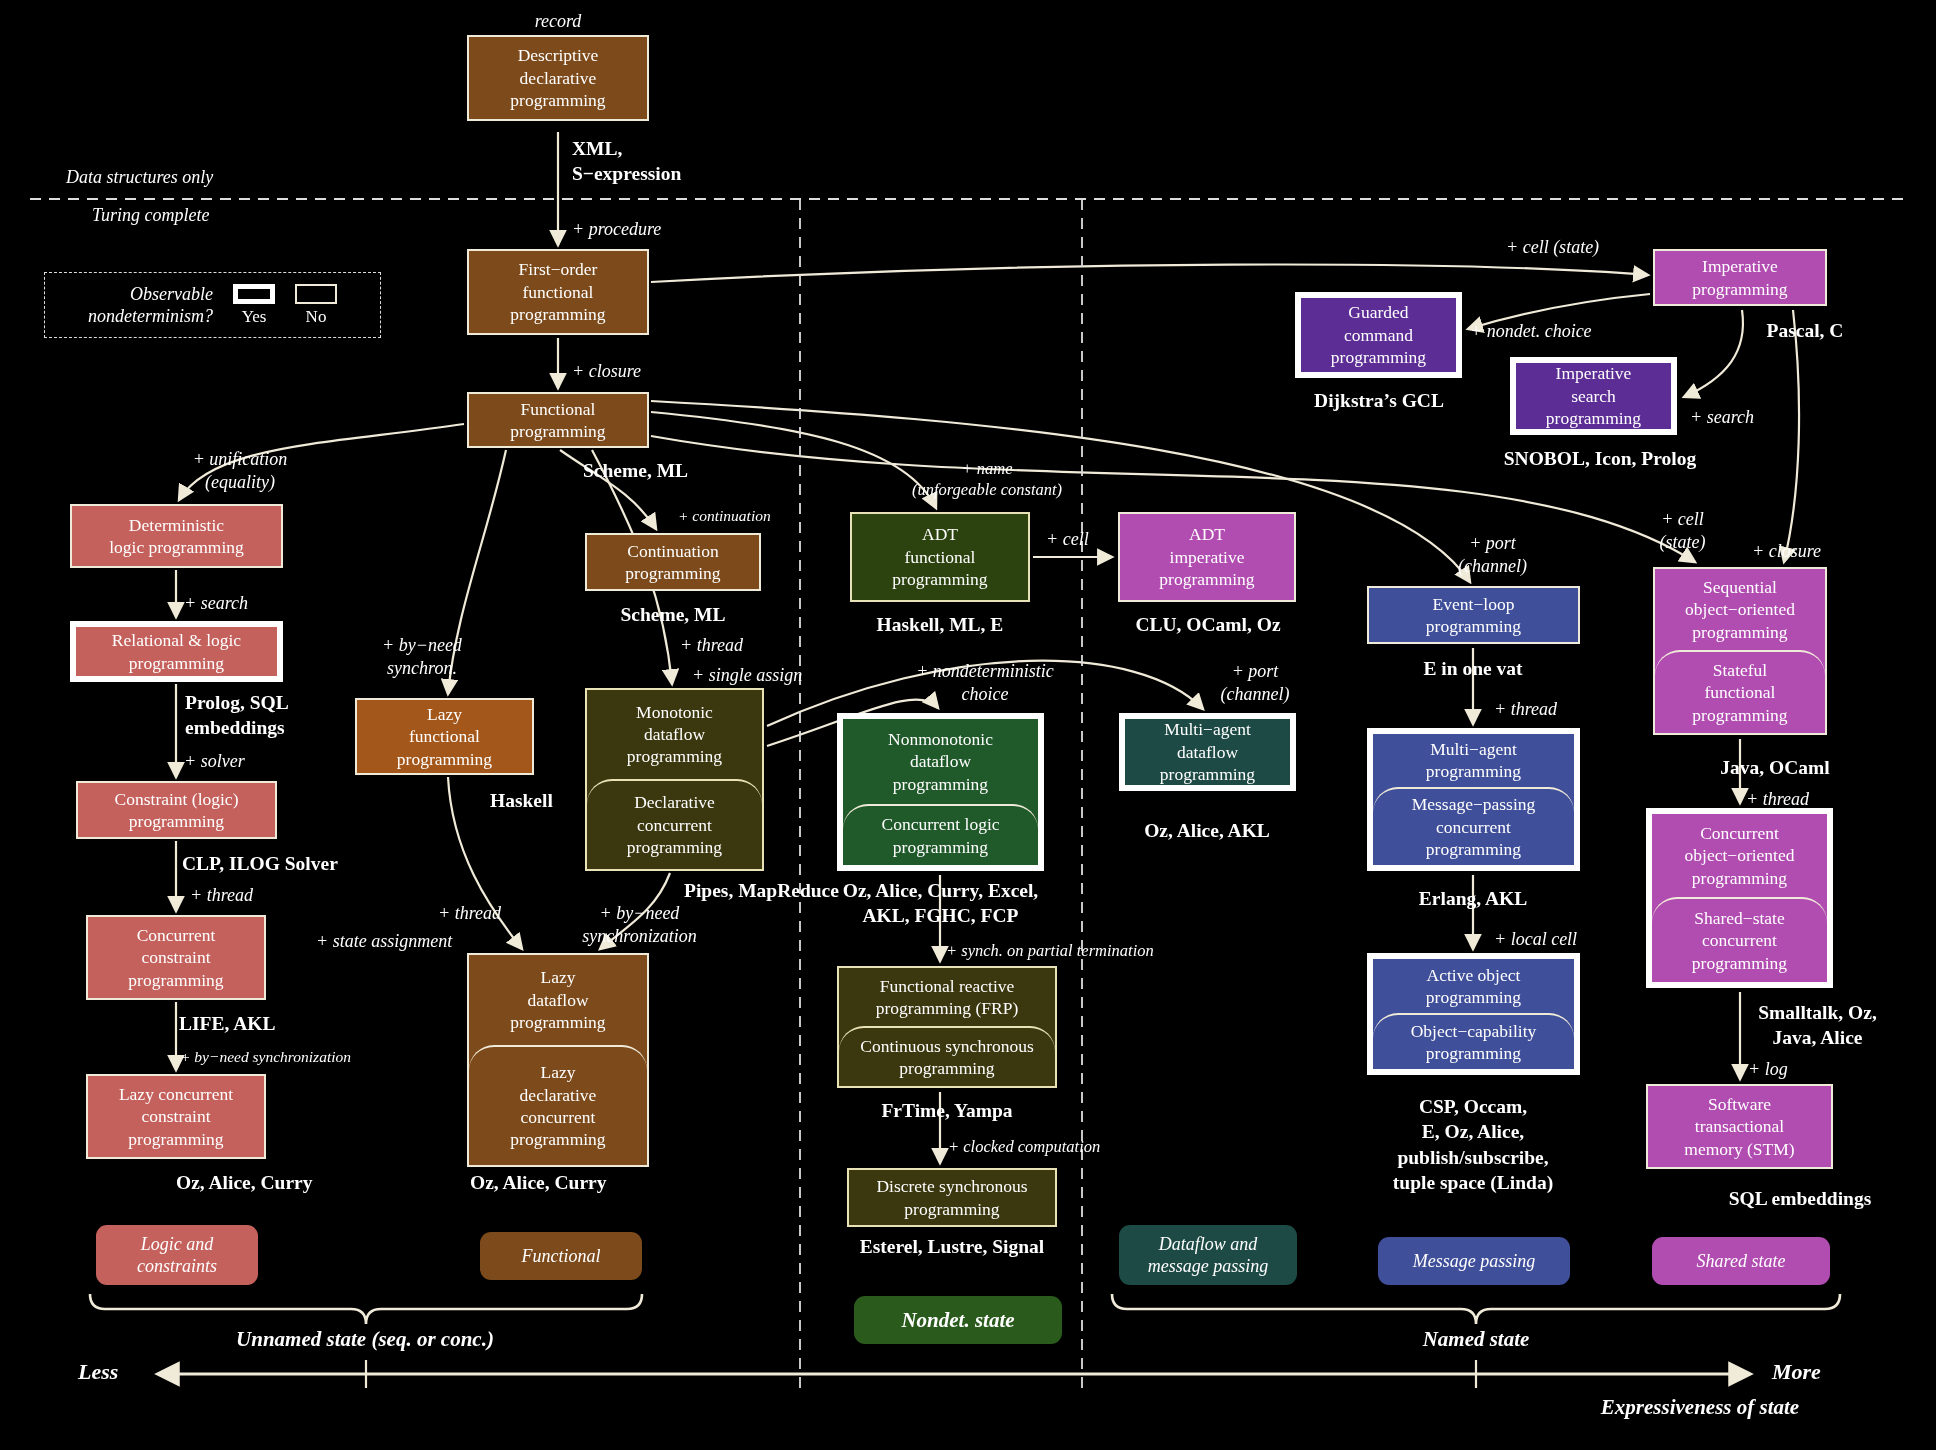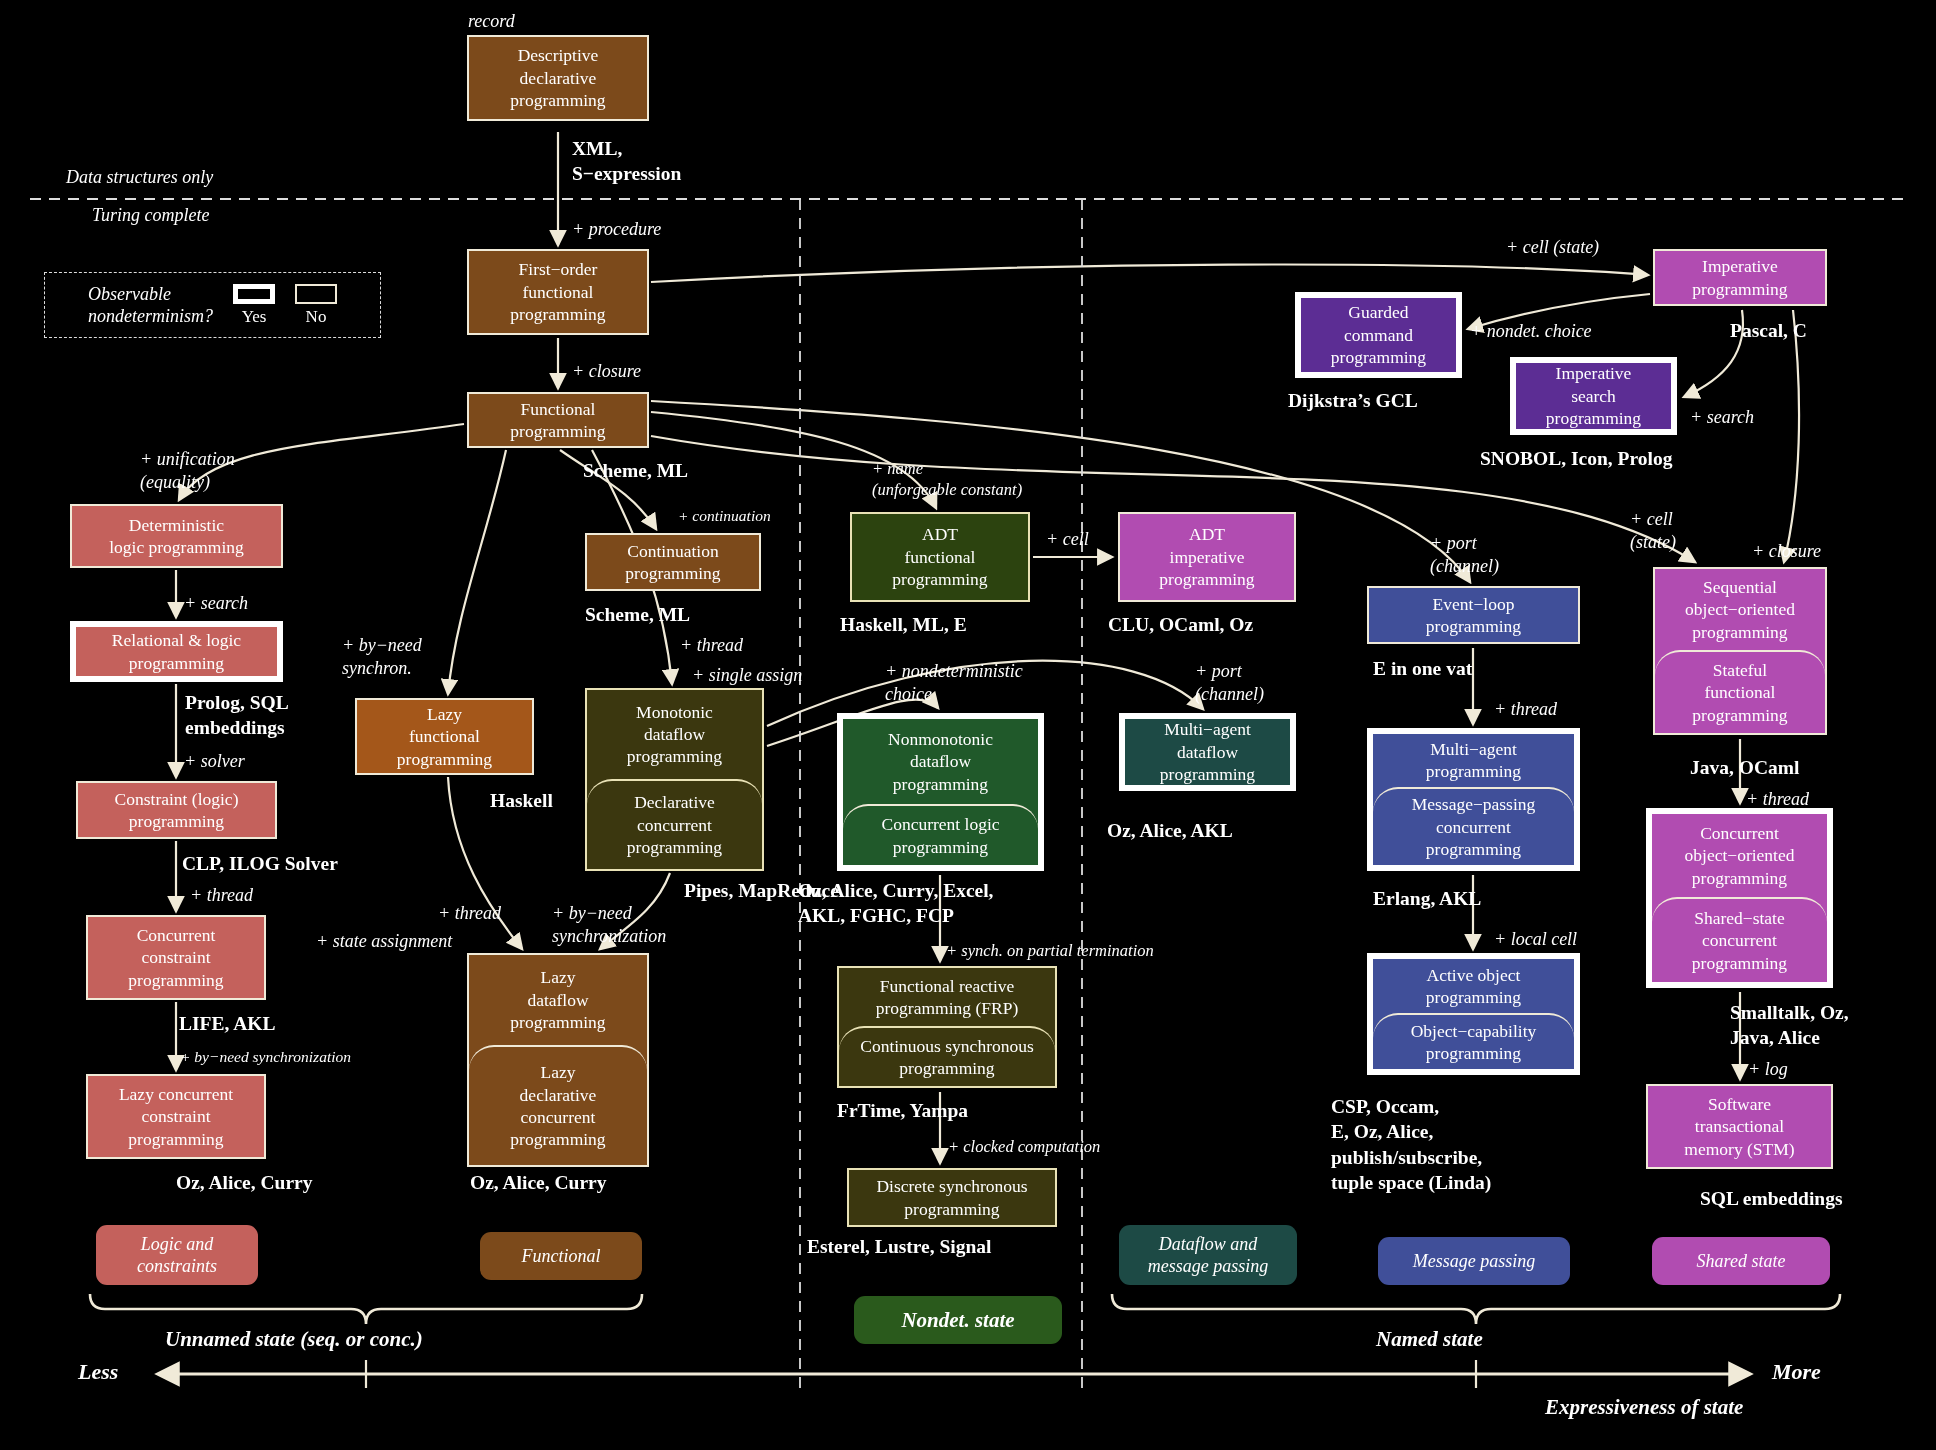--- a/index.html
+++ b/index.html
@@ -23,30 +23,30 @@
   .green{background:#20592a}
   .teal{background:#1d4a45}
   .navy{background:#404f99}
   .purple{background:#5c2d94}
   .magenta{background:#b14cb1}
   .lgreen{background:#2a5a1c}
   .lbl{position:absolute;color:#fff;font-style:italic;font-size:18px;line-height:1.3;white-space:pre-line;}
   .langs{position:absolute;color:#fff;font-weight:bold;font-size:19.5px;line-height:1.3;white-space:pre-line;}
   .small{font-size:15.5px;}
   .mid{font-size:16.5px;}
-  .center{}
+  .center{text-align:center;}
   .bigit{font-weight:bold;font-style:italic;font-size:21px;}
   .axislab{font-weight:bold;font-style:italic;font-size:22px;}
   .cat{position:absolute;border-radius:11px;color:#fff;font-style:italic;display:flex;
        align-items:center;justify-content:center;text-align:center;white-space:pre-line;
        font-size:18px;line-height:1.25;}
   .cat.bigcat{font-size:21px;font-weight:bold;margin-left:16px;}
   .legendbox{position:absolute;left:44px;top:272px;width:337px;height:66px;border:1.8px dashed #ddd;
        display:flex;align-items:center;justify-content:center;gap:20px;padding:4px 10px;box-sizing:border-box;}
-  .lq{font-style:italic;font-size:18px;line-height:1.25;white-space:pre-line;text-align:left;}
+  .lq{font-style:italic;font-size:18px;line-height:1.25;white-space:pre-line;text-align:right;}
   .lcol{display:flex;flex-direction:column;align-items:center;gap:3px;}
   .lbox{width:42px;height:20px;box-sizing:border-box;background:transparent;}
   .lbox.yes{border:5px solid #ffffff;}
   .lbox.no{border:2px solid #f0ead8;}
   .llab{font-size:17px;}
 </style>
 </head>
 <body>
 
 <div class="canvas">

